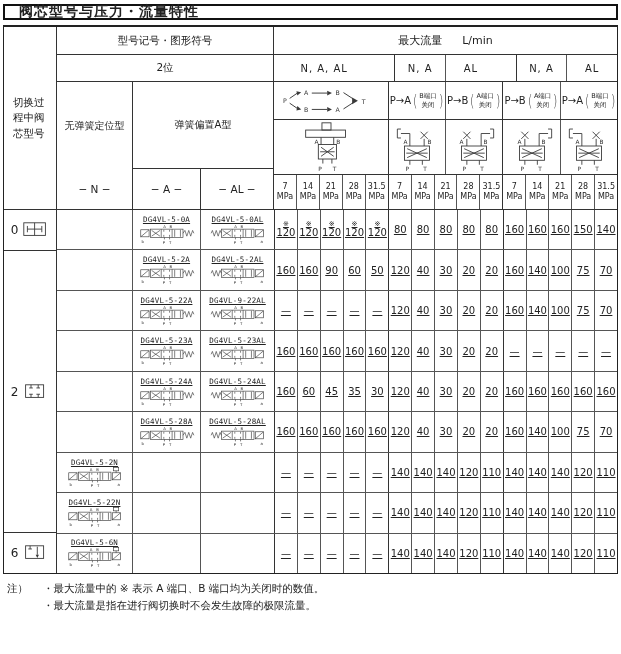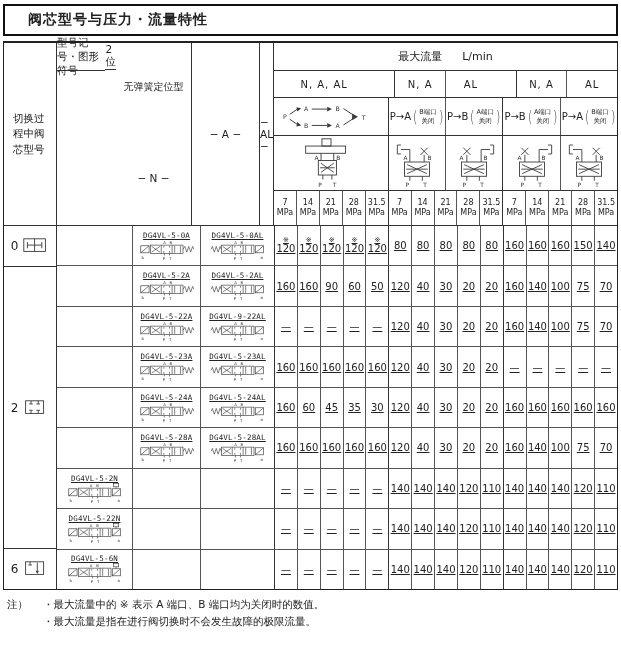--- a/index.html
+++ b/index.html
@@ -1,29 +1,29 @@
 <!DOCTYPE html>
 <html><head>
 <meta charset="utf-8">
 <style>
   * { box-sizing: border-box; margin: 0; padding: 0; }
   html,body { width: 621px; height: 654px; background: #fff; color: #222;
     font-family: "DejaVu Sans", "Liberation Sans", sans-serif; }
   .page { padding: 4px 3px 0 3px; }
 
-  .title-box { border: 2px solid #111; height: 32px; display: flex; align-items: center;
-    padding-left: 23px; font-size: 14px; font-weight: bold; letter-spacing: 1px; }
+  .title-box { border: 2px solid #111; height: 16px; display: flex; align-items: center;
+    padding-left: 14px; font-size: 14px; font-weight: bold; letter-spacing: 1px; }
   .rule { border-top: 1.5px solid #222; margin-top: 5px; }
   .subtitle { font-size: 11.5px; padding: 4px 0 3px 2px; }
 
   .tbl { border: 1.5px solid #222; }
   .thead { display: flex; height: 183px; border-bottom: 1px solid #333; }
   .c-spool { width: 52px; display: flex; align-items: center; justify-content: center; }
   .c-spool .inner { width: 34px; word-break: break-all; font-size: 10.5px; line-height: 1.45; }
-  .c-mid { width: 217px; border-left: 1px solid #333; display: flex; flex-direction: row; }
+  .c-mid { width: 217px; border-left: 1px solid #333; display: flex; flex-direction: column; }
   .h-r1 { height: 28px; border-bottom: 1px solid #333; display: flex; align-items: center; justify-content: center; font-size: 10.5px; }
   .h-r2 { height: 27px; border-bottom: 1px solid #333; display: flex; align-items: center; justify-content: center; font-size: 10.5px; }
   .h-r3 { flex: 1; display: flex; min-height: 0; }
   .h-n { width: 75px; display: flex; flex-direction: column; }
   .h-n .t1 { height: 87px; display: flex; align-items: center; justify-content: center; font-size: 10px; }
   .h-n .t2 { flex: 1; display: flex; align-items: center; justify-content: center; font-size: 10.5px; }
   .h-aal { flex: 1; border-left: 1px solid #333; display: flex; flex-direction: column; }
   .h-spring { height: 87px; border-bottom: 1px solid #333; display: flex; align-items: center; justify-content: center; font-size: 10px; }
   .h-aal-b { flex: 1; display: flex; }
   .h-a { width: 67px; display: flex; align-items: center; justify-content: center; font-size: 10.5px; }
@@ -92,20 +92,21 @@
       </div>
       <div class="c-mid">
         <div class="h-r1">型号记号・图形符号</div>
         <div class="h-r2">2位</div>
         <div class="h-r3">
           <div class="h-n">
             <div class="t1">无弹簧定位型</div>
             <div class="t2">− N −</div>
           </div>
           <div class="h-aal">
+            <div class="h-spring">弹簧偏置A型</div>
             <div class="h-aal-b">
               <div class="h-a">− A −</div>
               <div class="h-al">− AL −</div>
             </div>
           </div>
         </div>
       </div>
       <div class="c-press">
         <div class="p-r1">
           <span>最大流量</span>

